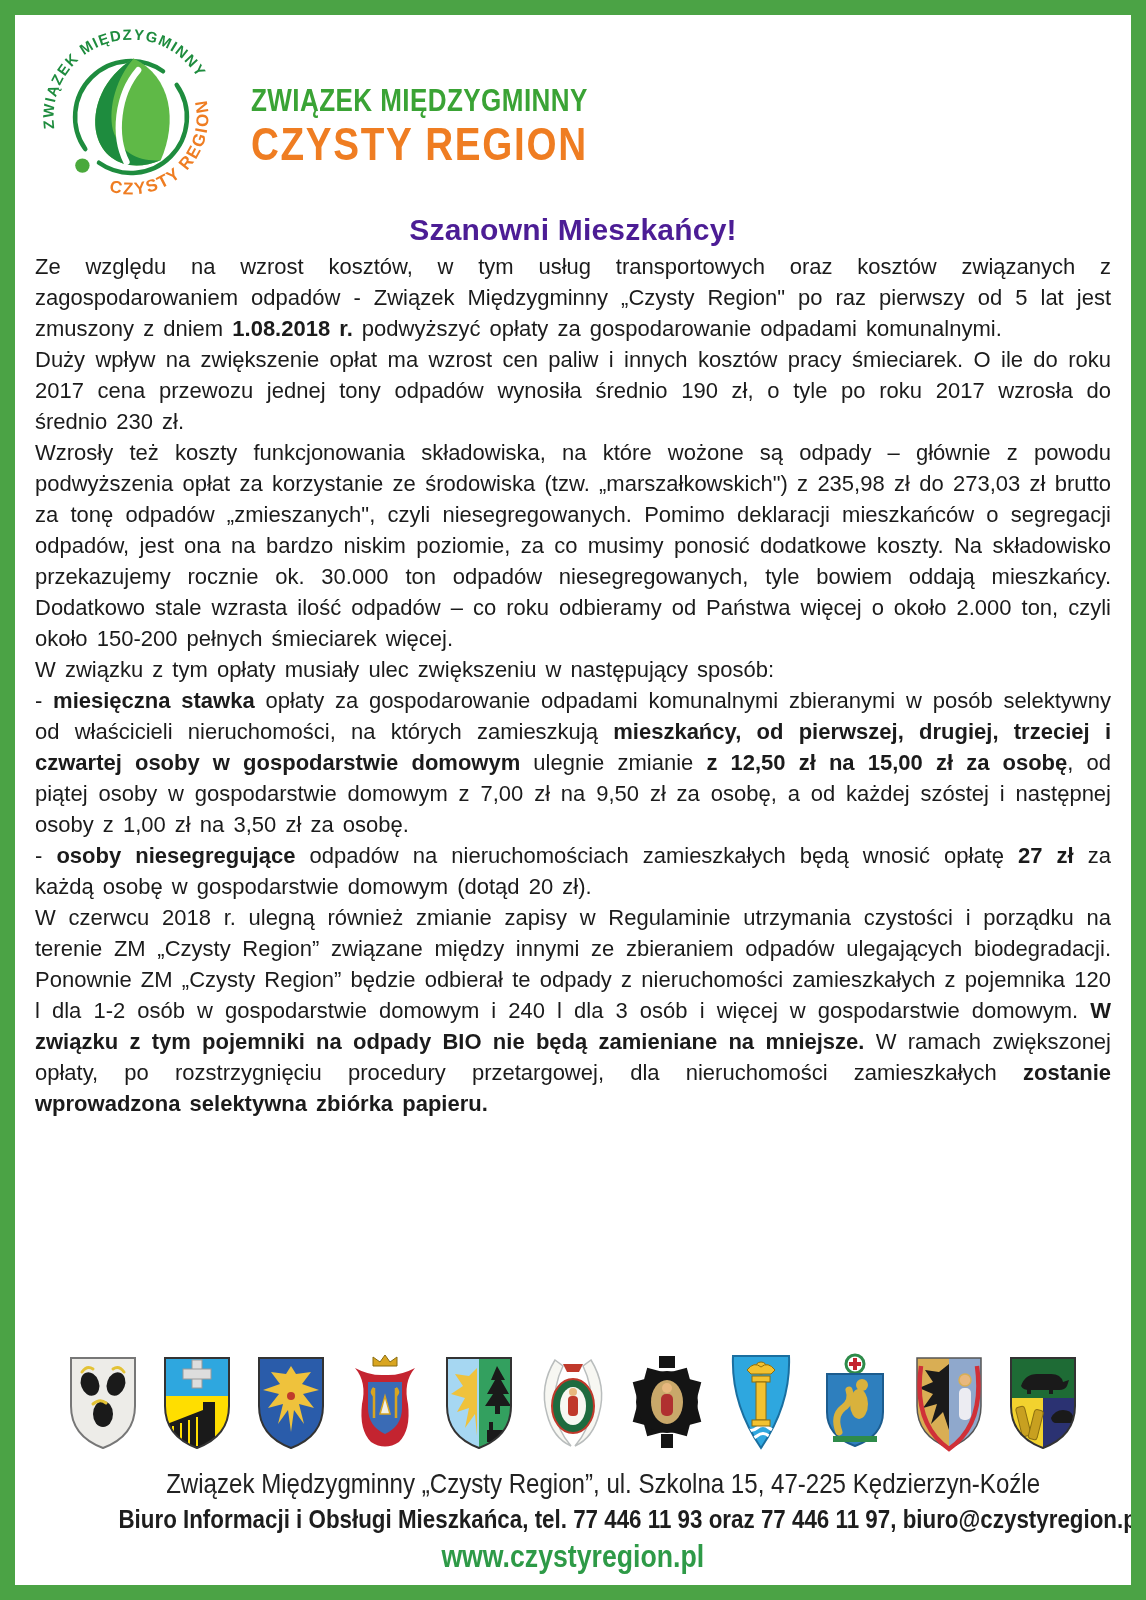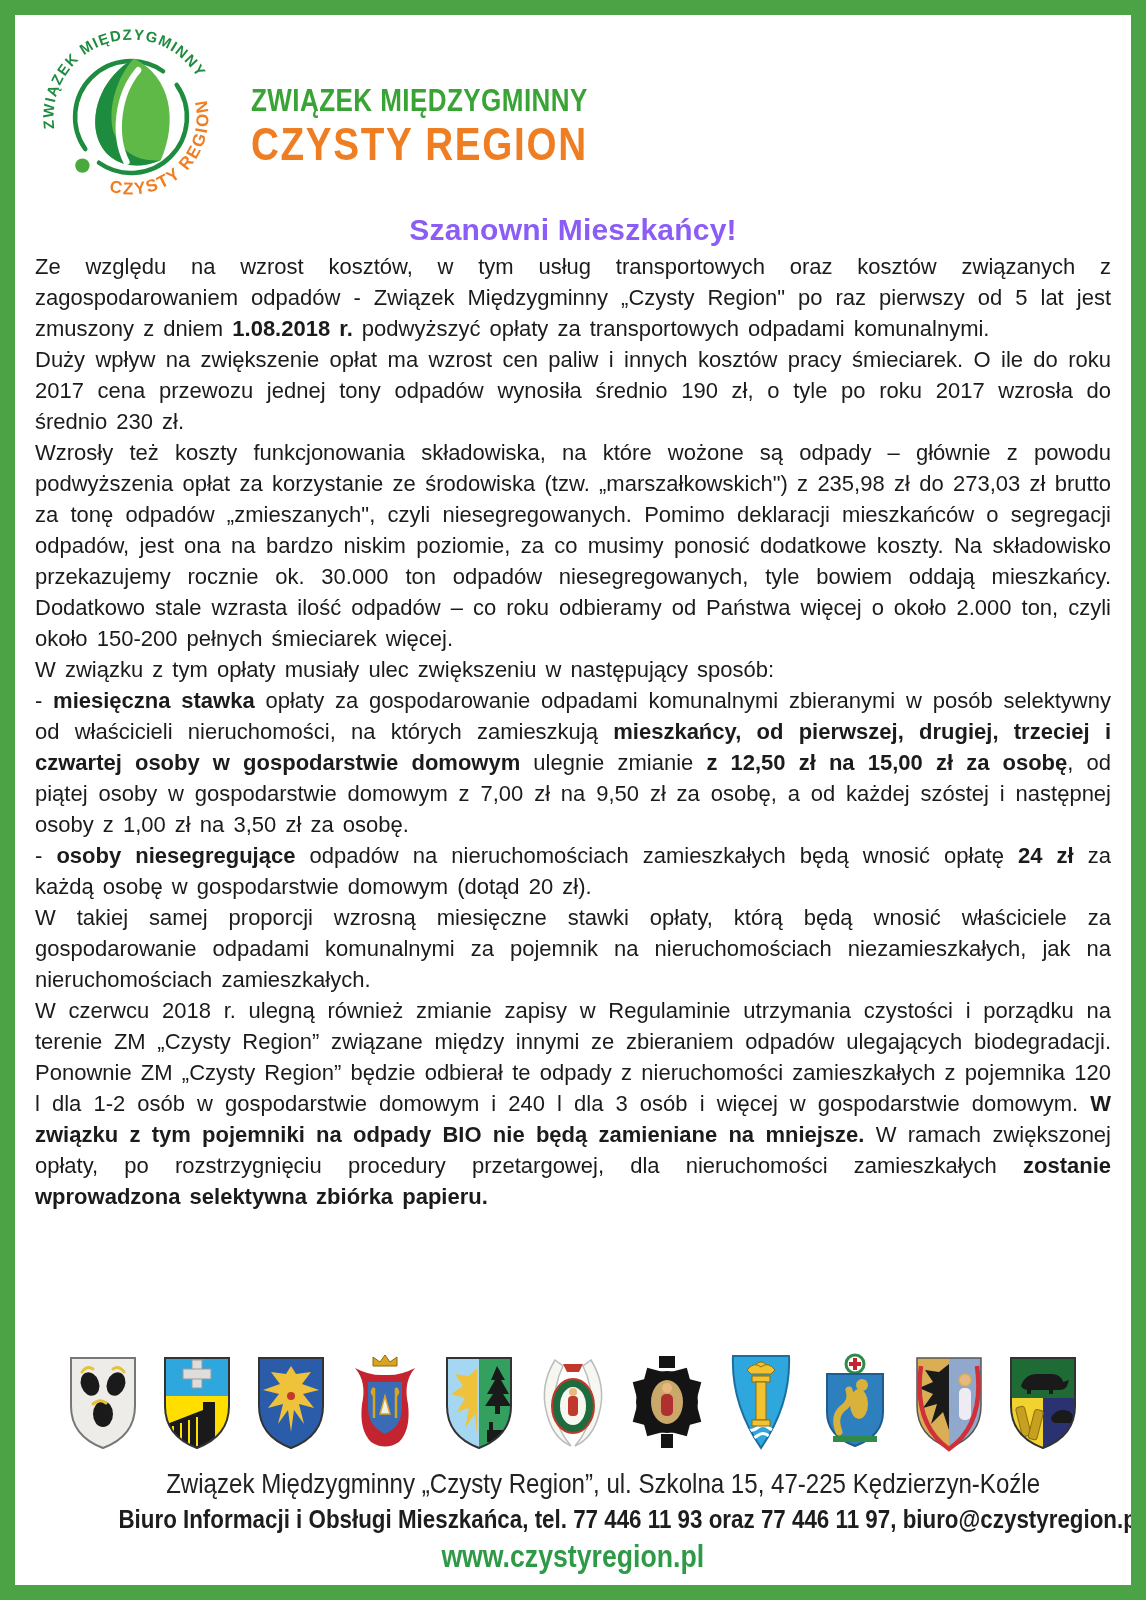--- a/index.html
+++ b/index.html
@@ -16,21 +16,21 @@
     color:#1b1b1b;
   }
   .masthead{display:flex;align-items:flex-start;}
   .logo-wrap{width:180px;height:180px;flex:0 0 auto;margin-left:6px;}
   .wordmark{margin-left:30px;margin-top:58px;}
   .wm1{font-size:31px;font-weight:700;letter-spacing:.5px;line-height:1.05;}
   .wm2{font-size:46px;font-weight:700;letter-spacing:2px;line-height:1.05;margin-top:2px;}
   .cond-l{display:inline-block;transform:scaleX(.84);transform-origin:left center;white-space:nowrap;}
   .cond{display:inline-block;transform:scaleX(.86);transform-origin:center;white-space:nowrap;}
   .doc-title{
-    text-align:center;font-weight:700;font-size:30px;color:#8b5cf6;
+    text-align:center;font-weight:700;font-size:30px;color:#4c1d95;
     margin:6px 0 4px 0;letter-spacing:.2px;
   }
   .content{
     flex:1 1 auto;overflow:hidden;
     font-size:22px;line-height:31px;text-align:justify;
     word-spacing:3px;
   }
   .para{margin:0;}
   .b{font-weight:700;}
   .footer{flex:0 0 auto;}
@@ -68,27 +68,26 @@
     </div>
     <div class="wordmark">
       <div class="wm1" style="color: rgb(58, 163, 53);"><span class="cond-l">ZWIĄZEK MIĘDZYGMINNY</span></div>
       <div class="wm2" style="color: rgb(239, 125, 34);"><span class="cond-l">CZYSTY REGION</span></div>
     </div>
   </div>
 
   <div class="doc-title">Szanowni Mieszkańcy!</div>
 
   <div class="content">
-      <p class="para"><span>Ze względu na wzrost kosztów, w tym usług transportowych oraz kosztów związanych z zagospodarowaniem odpadów - Związek Międzygminny „Czysty Region" po raz pierwszy od 5 lat jest zmuszony z dniem </span><span class="b">1.08.2018 r.</span><span> podwyższyć opłaty za transportowych odpadami komunalnymi.</span></p>
+      <p class="para"><span>Ze względu na wzrost kosztów, w tym usług transportowych oraz kosztów związanych z zagospodarowaniem odpadów - Związek Międzygminny „Czysty Region" po raz pierwszy od 5 lat jest zmuszony z dniem </span><span class="b">1.08.2018 r.</span><span> podwyższyć opłaty za gospodarowanie odpadami komunalnymi.</span></p>
       <p class="para"><span>Duży wpływ na zwiększenie opłat ma wzrost cen paliw i innych kosztów pracy śmieciarek. O ile do roku 2017 cena przewozu jednej tony odpadów wynosiła średnio 190 zł, o tyle po roku 2017 wzrosła do średnio 230 zł.</span></p>
       <p class="para"><span>Wzrosły też koszty funkcjonowania składowiska, na które wożone są odpady – głównie z powodu podwyższenia opłat za korzystanie ze środowiska (tzw. „marszałkowskich") z 235,98 zł do 273,03 zł brutto za tonę odpadów „zmieszanych", czyli niesegregowanych. Pomimo deklaracji mieszkańców o segregacji odpadów, jest ona na bardzo niskim poziomie, za co musimy ponosić dodatkowe koszty. Na składowisko przekazujemy rocznie ok. 30.000 ton odpadów niesegregowanych, tyle bowiem oddają mieszkańcy. Dodatkowo stale wzrasta ilość odpadów – co roku odbieramy od Państwa więcej o około 2.000 ton, czyli około 150-200 pełnych śmieciarek więcej.</span></p>
       <p class="para"><span>W związku z tym opłaty musiały ulec zwiększeniu w następujący sposób:</span></p>
       <p class="para"><span>- </span><span class="b">miesięczna stawka</span><span> opłaty za gospodarowanie odpadami komunalnymi zbieranymi w posób selektywny od właścicieli nieruchomości, na których zamieszkują </span><span class="b">mieszkańcy, od pierwszej, drugiej, trzeciej i czwartej osoby w gospodarstwie domowym</span><span> ulegnie zmianie </span><span class="b">z 12,50 zł na 15,00 zł za osobę</span><span>, od piątej osoby w gospodarstwie domowym z 7,00 zł na 9,50 zł za osobę, a od każdej szóstej i następnej osoby z 1,00 zł na 3,50 zł za osobę.</span></p>
-      <p class="para"><span>- </span><span class="b">osoby niesegregujące</span><span> odpadów na nieruchomościach zamieszkałych będą wnosić opłatę </span><span class="b">24 zł</span><span> za każdą osobę w gospodarstwie domowym (dotąd 20 zł).</span></p>
-      <p class="para"><span>W takiej samej proporcji wzrosną miesięczne stawki opłaty, którą będą wnosić właściciele za gospodarowanie odpadami komunalnymi za pojemnik na nieruchomościach niezamieszkałych, jak na nieruchomościach zamieszkałych.</span></p>
+      <p class="para"><span>- </span><span class="b">osoby niesegregujące</span><span> odpadów na nieruchomościach zamieszkałych będą wnosić opłatę </span><span class="b">27 zł</span><span> za każdą osobę w gospodarstwie domowym (dotąd 20 zł).</span></p>
       <p class="para"><span>W czerwcu 2018 r. ulegną również zmianie zapisy w Regulaminie utrzymania czystości i porządku na terenie ZM „Czysty Region” związane między innymi ze zbieraniem odpadów ulegających biodegradacji. Ponownie ZM „Czysty Region” będzie odbierał te odpady z nieruchomości zamieszkałych z pojemnika 120 l dla 1-2 osób w gospodarstwie domowym i 240 l dla 3 osób i więcej w gospodarstwie domowym. </span><span class="b">W związku z tym pojemniki na odpady BIO nie będą zamieniane na mniejsze.</span><span> W ramach zwiększonej opłaty, po rozstrzygnięciu procedury przetargowej, dla nieruchomości zamieszkałych </span><span class="b">zostanie wprowadzona selektywna zbiórka papieru.</span></p>
     </div>
 
   <div class="footer">
     <div class="herbs">
         <div class="herb"><svg width="72" height="100" viewBox="0 0 72 100" aria-hidden="true">
             <path d="M4,6 H68 V54 Q68,84 36,96 Q4,84 4,54 Z" fill="#EDECE8" stroke="#777" stroke-width="2"></path>
       <ellipse cx="23" cy="32" rx="9" ry="12" fill="#1A1A1A" transform="rotate(-20 23 32)"></ellipse>
       <ellipse cx="49" cy="32" rx="9" ry="12" fill="#1A1A1A" transform="rotate(20 49 32)"></ellipse>
       <ellipse cx="36" cy="62" rx="10" ry="13" fill="#1A1A1A"></ellipse>

